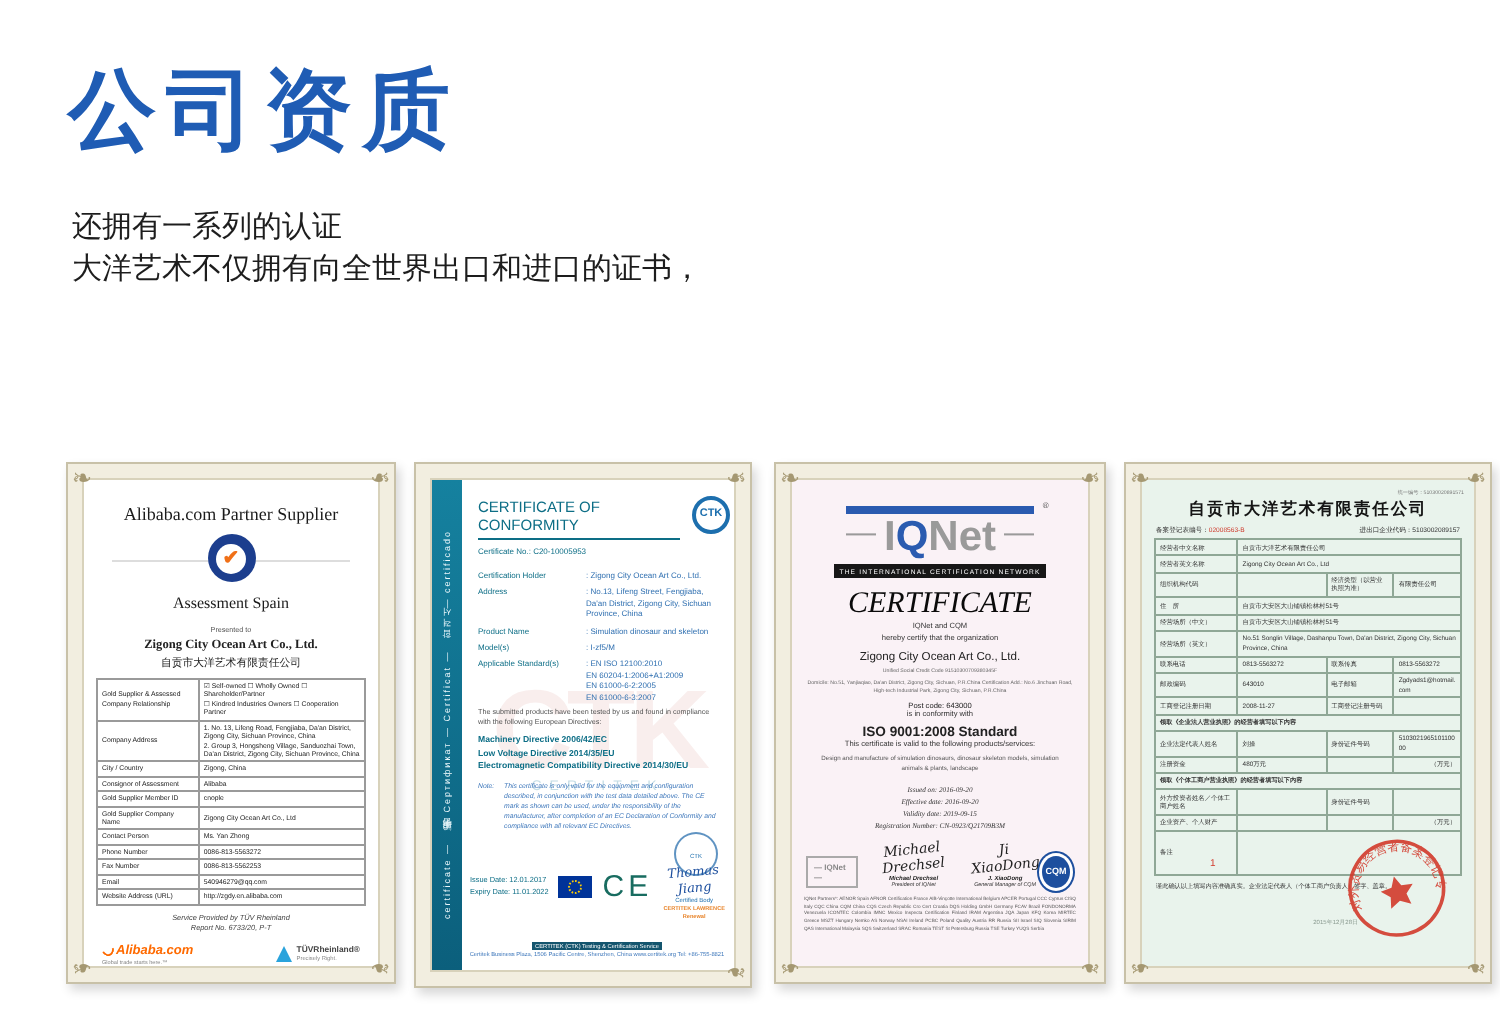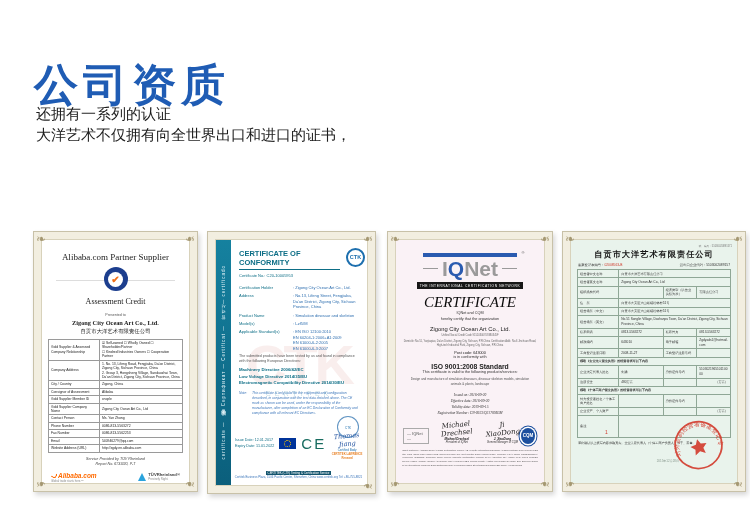--- a/index.html
+++ b/index.html
@@ -1,19 +1,19 @@
 <!DOCTYPE html>
 <html><head>
 <meta charset="utf-8">
 <style>
 *{margin:0;padding:0;box-sizing:border-box}
 html,body{width:750px;height:510px}
 body{background:#fff;font-family:"Liberation Sans",sans-serif;position:relative;overflow:hidden;color:#222}
 #page{position:absolute;inset:0;background:#fff}
-.page-title{position:absolute;left:34px;top:56px;font-family:"Liberation Serif",serif;font-weight:700;font-size:44px;letter-spacing:5px;color:#1f5cb4}
+.page-title{position:absolute;left:34px;top:26px;font-family:"Liberation Serif",serif;font-weight:700;font-size:44px;letter-spacing:5px;color:#1f5cb4}
 .page-sub{position:absolute;left:36px;top:104px;font-family:"Liberation Serif",serif;font-size:15px;line-height:21px;color:#1d1d1d}
 
 .cert{position:absolute;top:231px;height:261px;background:#f2eee0;border:1px solid #c8c1a8;box-shadow:2px 3px 5px rgba(0,0,0,.16)}
 #cert1{left:33px;width:165px}
 #cert2{left:207px;width:169px;height:263px}
 #cert3{left:387px;width:166px}
 #cert4{left:562px;width:184px}
 .paper{position:absolute;inset:7px;border:1px solid #d8d2bb;overflow:hidden;background:#fff}
 .corner{position:absolute;color:#a59872;font-size:12px;line-height:12px;z-index:4}
 .c-tl{top:1px;left:2px}.c-tr{top:1px;right:2px;transform:scaleX(-1)}
@@ -39,21 +39,21 @@
 .ali-tag{font-size:2.8px;color:#888}
 .tuv{display:flex;gap:2px;align-items:flex-start}
 .tuv-tri{width:0;height:0;border-left:4px solid transparent;border-right:4px solid transparent;border-bottom:8px solid #2aa3dc;margin-top:1px}
 .tuv-name{font-size:4.2px;font-weight:700;color:#444}
 .tuv-tag{font-size:2.9px;color:#888;font-weight:400}
 
 .band{position:absolute;left:0;top:0;bottom:0;width:15px;background:linear-gradient(180deg,#15819f,#0b5f7c);z-index:3;display:flex;align-items:center;justify-content:center}
 .band span{writing-mode:vertical-rl;transform:rotate(180deg);font-size:4.5px;color:#eaf7fb;letter-spacing:1px;white-space:nowrap}
 .c2-body{position:absolute;left:15px;right:0;top:0;bottom:0;padding:9px 7px 4px 8px;z-index:1}
 .ctk-badge{position:absolute;top:8px;right:2px;width:19px;height:19px;border:2px solid #1d6fae;border-radius:50%;color:#1d6fae;font-size:5.5px;font-weight:700;text-align:center;line-height:15px;background:#fff;z-index:2}
-.c2-title{font-size:7.5px;font-weight:700;color:#0d6e86;border-bottom:1.5px solid #0d6e86;padding-bottom:2px;margin-right:20px}
+.c2-title{font-size:7.5px;font-weight:400;color:#0d6e86;border-bottom:1.5px solid #0d6e86;padding-bottom:2px;margin-right:20px}
 .c2-no{font-size:4px;color:#0d6e86;margin:3px 0 7px}
 .c2-field{display:flex;font-size:4px;line-height:1.35;margin-bottom:3px}
 .c2-field .fl{width:54px;flex:none;color:#0d6e86}
 .c2-field .fv{flex:1;color:#2f6fb0;white-space:pre-line}
 .c2-field .fv:before{content:":  "}
 .c2-para{font-size:3.6px;color:#555;margin:3px 0 3px;line-height:1.4}
 .c2-dir{font-size:4.3px;font-weight:700;color:#0d6e86;line-height:1.55}
 .c2-note{font-size:3.4px;color:#3c76ba;font-style:italic;margin-top:4px;display:flex;line-height:1.45}
 .c2-note .nl{width:13px;flex:none}
 .c2-bottom{position:absolute;left:19px;right:4px;bottom:25px;display:flex;align-items:center;gap:5px;z-index:1}
@@ -126,21 +126,21 @@
     <span class="corner c-tr">❧</span>
     <span class="corner c-bl">❧</span>
     <span class="corner c-br">❧</span>
     <div class="paper">
       <div class="a1-title">Alibaba.com Partner Supplier</div>
       <div class="sealrow">
         <div class="seal">
           <div class="seal-in">✔</div>
         </div>
       </div>
-      <div class="a1-report">Assessment Credit</div>
+      <div class="a1-report">Assessment Spain</div>
       <div class="a1-pres">Presented to</div>
       <div class="a1-en">Zigong City Ocean Art Co., Ltd.</div>
       <div class="a1-cn">自贡市大洋艺术有限责任公司</div>
       <table class="a-table">
         <tbody>
 
             <tr>
               <td class="al">Gold Supplier &amp; Assessed Company Relationship</td>
               <td class="av">☑ Self-owned  ☐ Wholly Owned  ☐ Shareholder/Partner
 ☐ Kindred Industries Owners  ☐ Cooperation Partner</td>

